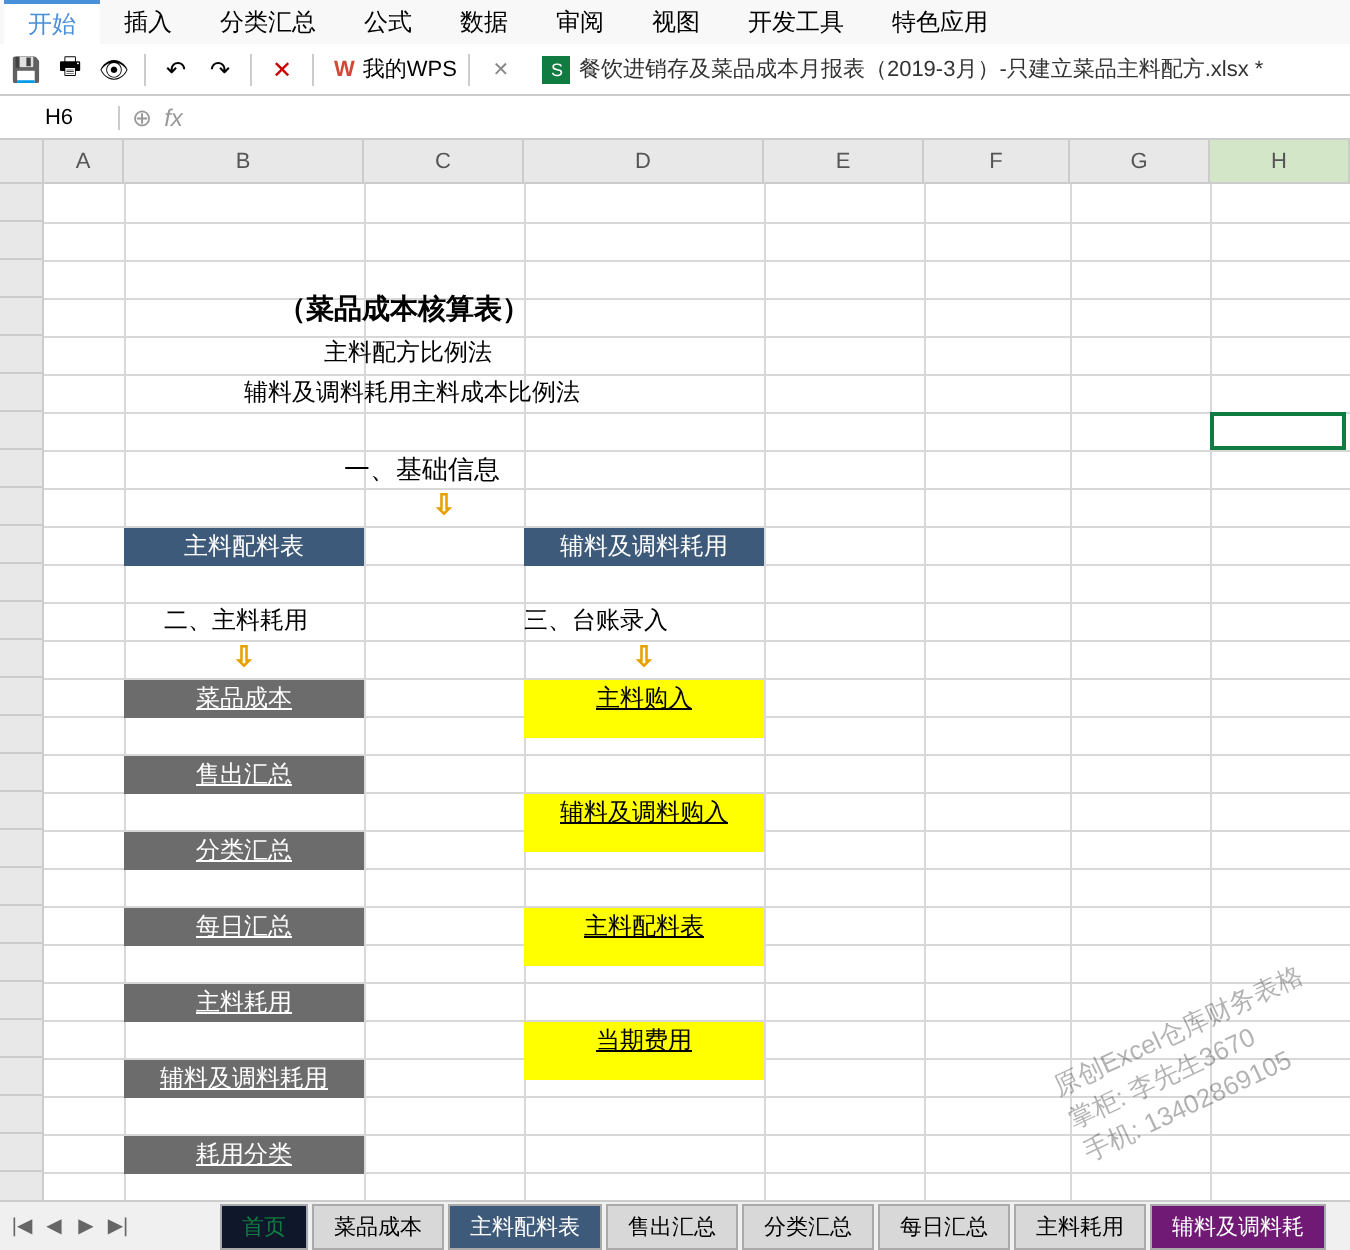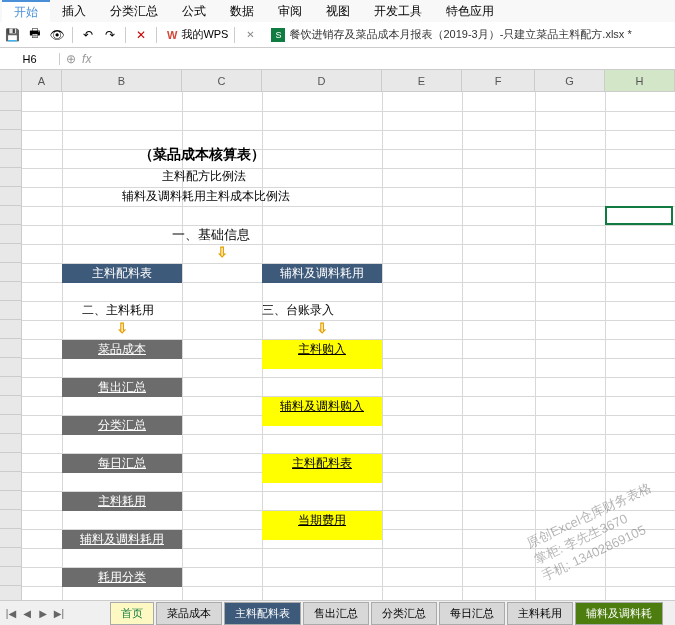--- a/index.html
+++ b/index.html
@@ -51,23 +51,23 @@
     .label-txt { position: absolute; font-size: 12px; }
     
     .active-cell { position: absolute; border: 2px solid #107c41; background: #fff; }
     
     .watermark { position: absolute; right: 10px; bottom: 40px; transform: rotate(-25deg); color: rgba(0,0,0,0.3); font-size: 13px; line-height: 1.4; text-align: left; pointer-events: none; }
     
     .sheet-tabs { position: absolute; bottom: 0; left: 0; right: 0; height: 25px; background: #f0f0f0; display: flex; align-items: center; border-top: 1px solid #ccc; }
     .nav-btns { display: flex; padding: 0 4px; gap: 2px; }
     .nav-btns span { width: 14px; text-align: center; color: #666; cursor: pointer; font-size: 10px; }
     .tab { padding: 3px 10px; background: #d8d8d8; border: 1px solid #aaa; margin-left: 2px; font-size: 11px; cursor: pointer; }
-    .tab.home { color: #107c41; background: #fef9c3; margin-left: 40px; }
+    .tab.home { color: #107c41; background: #0f172a; margin-left: 40px; }
     .tab.active { background: #3e5a7a; color: #fff; }
-    .tab.last { background: #4d7c0f; color: #fff; }
+    .tab.last { background: #701a75; color: #fff; }
   </style>
 </head>
 <body>
 
 <div class="menubar">
   <span class="active">开始</span>
   <span>插入</span>
   <span>分类汇总</span>
   <span>公式</span>
   <span>数据</span>

